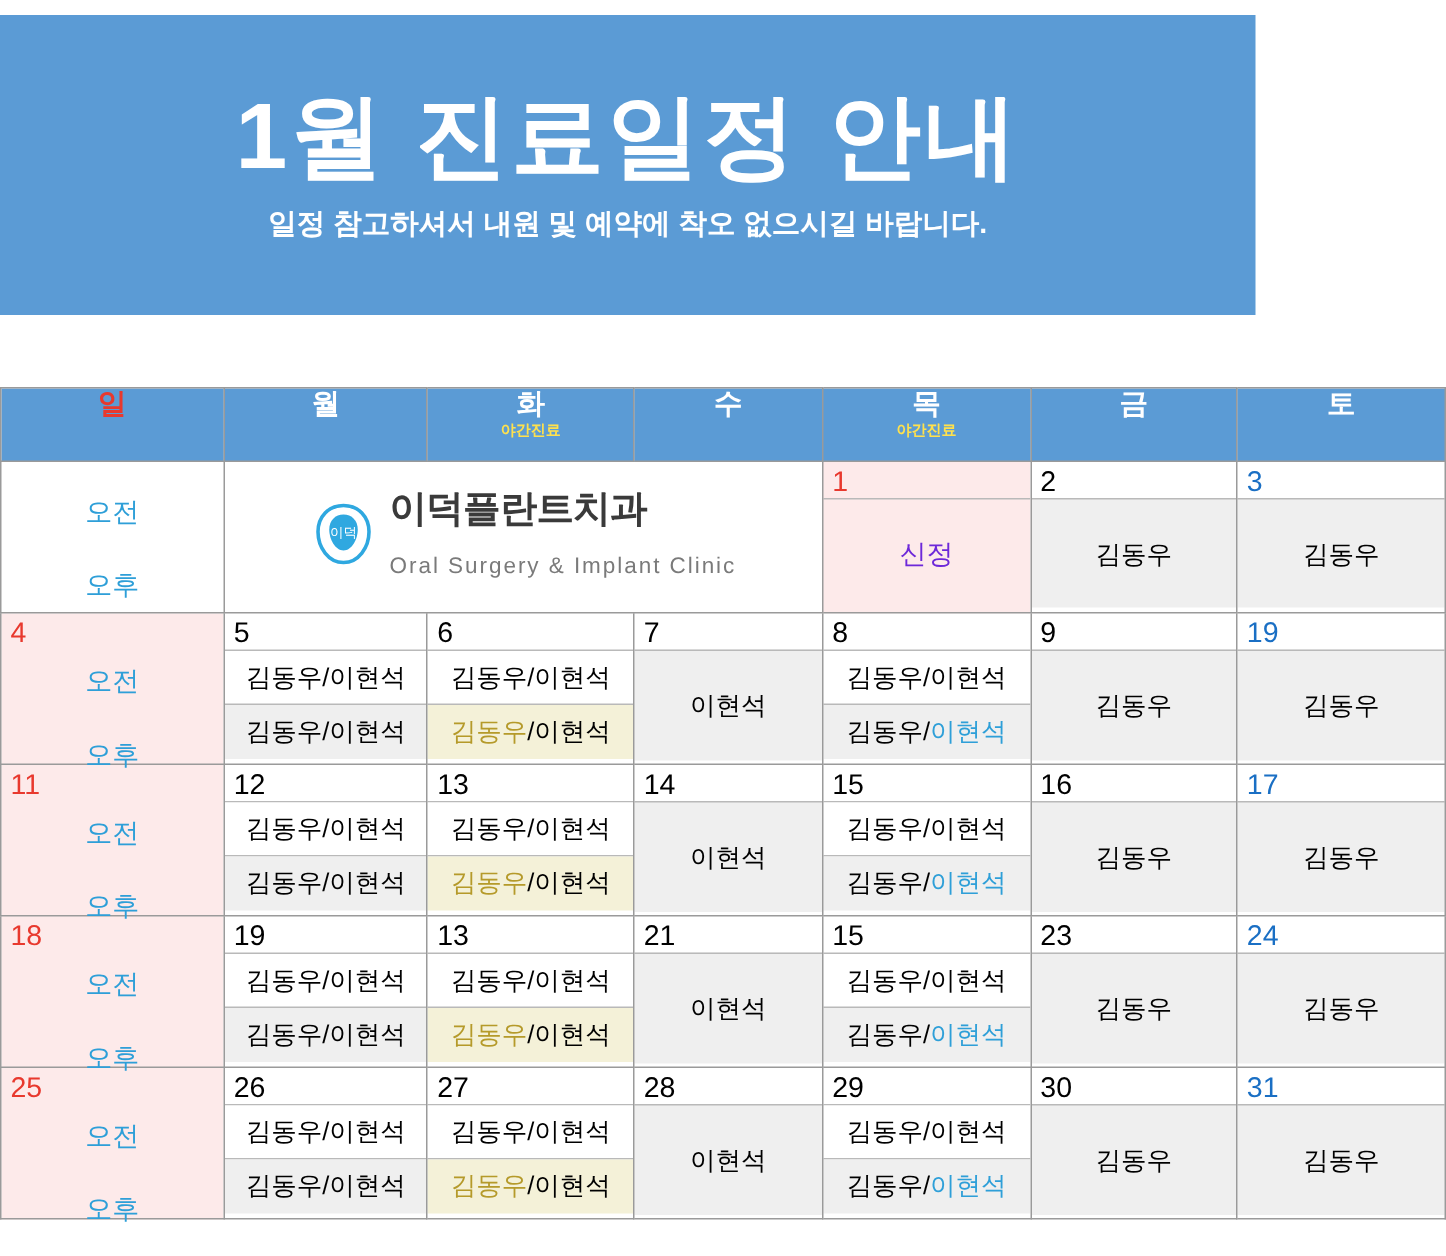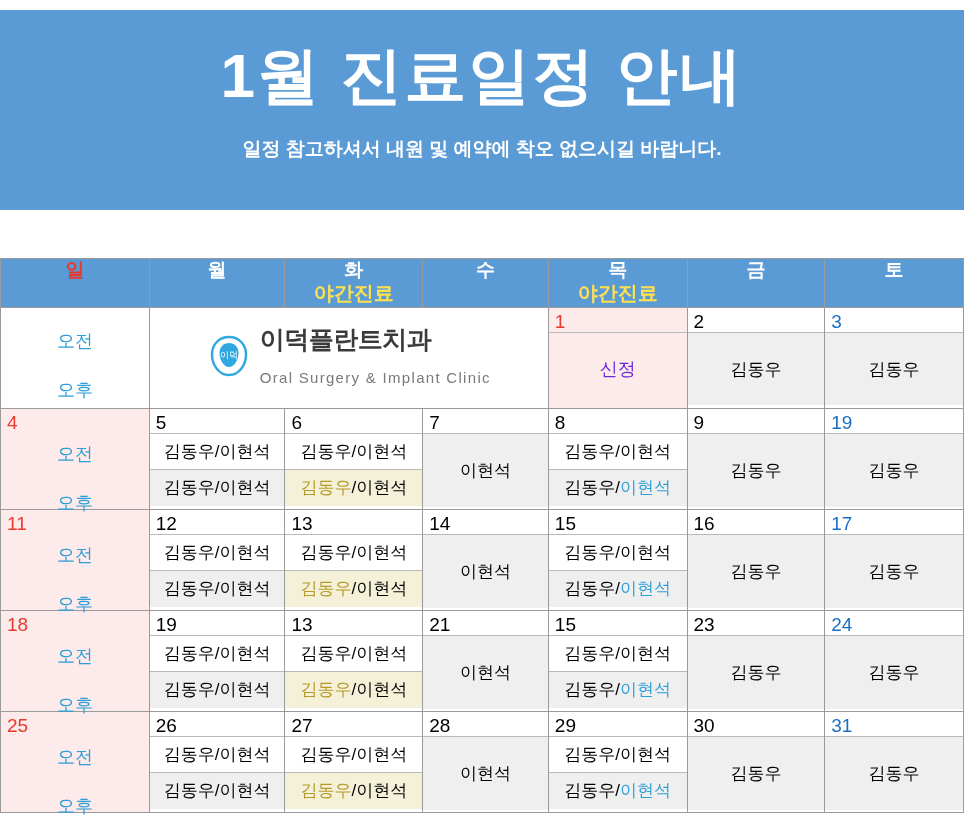--- a/index.html
+++ b/index.html
@@ -18,21 +18,21 @@
     width: 964px;
     height: 837px;
     background: #ffffff;
   }
 
   
   .banner {
     position: absolute;
     left: 0;
     top: 10px;
-    width: 964px;
+    width: 837px;
     height: 200px;
     background: #5b9bd5;
     display: flex;
     flex-direction: column;
     align-items: center;
     justify-content: center;
   }
   .banner-title {
     color: #ffffff;
     font-size: 62px;
@@ -40,21 +40,21 @@
     letter-spacing: 2px;
     line-height: 1.1;
     text-align: center;
     margin: 0 0 10px 0;
   }
   .banner-sub {
     color: #ffffff;
     font-size: 19px;
     font-weight: bold;
     text-align: left;
-    margin: 16px;
+    margin: 0;
   }
 
   
   .calendar {
     position: absolute;
     left: 0;
     top: 258px;
     width: 964px;
     border-collapse: collapse;
     table-layout: fixed;
@@ -82,21 +82,21 @@
     font-size: 19px;
     font-weight: bold;
     color: #ffffff;
     line-height: 1.15;
     border: 1px solid #9a9a9a;
   }
   th .dow-sun { color: #e8392e; }
   th .dow-plain { color: #ffffff; }
   th .night {
     display: block;
-    font-size: 20px;
+    font-size: 10px;
     color: #ffe14d;
     font-weight: bold;
     margin-top: 1px;
   }
 
   
   .daynum {
     font-size: 19px;
     padding: 3px 0 0 6px;
     height: 24px;

